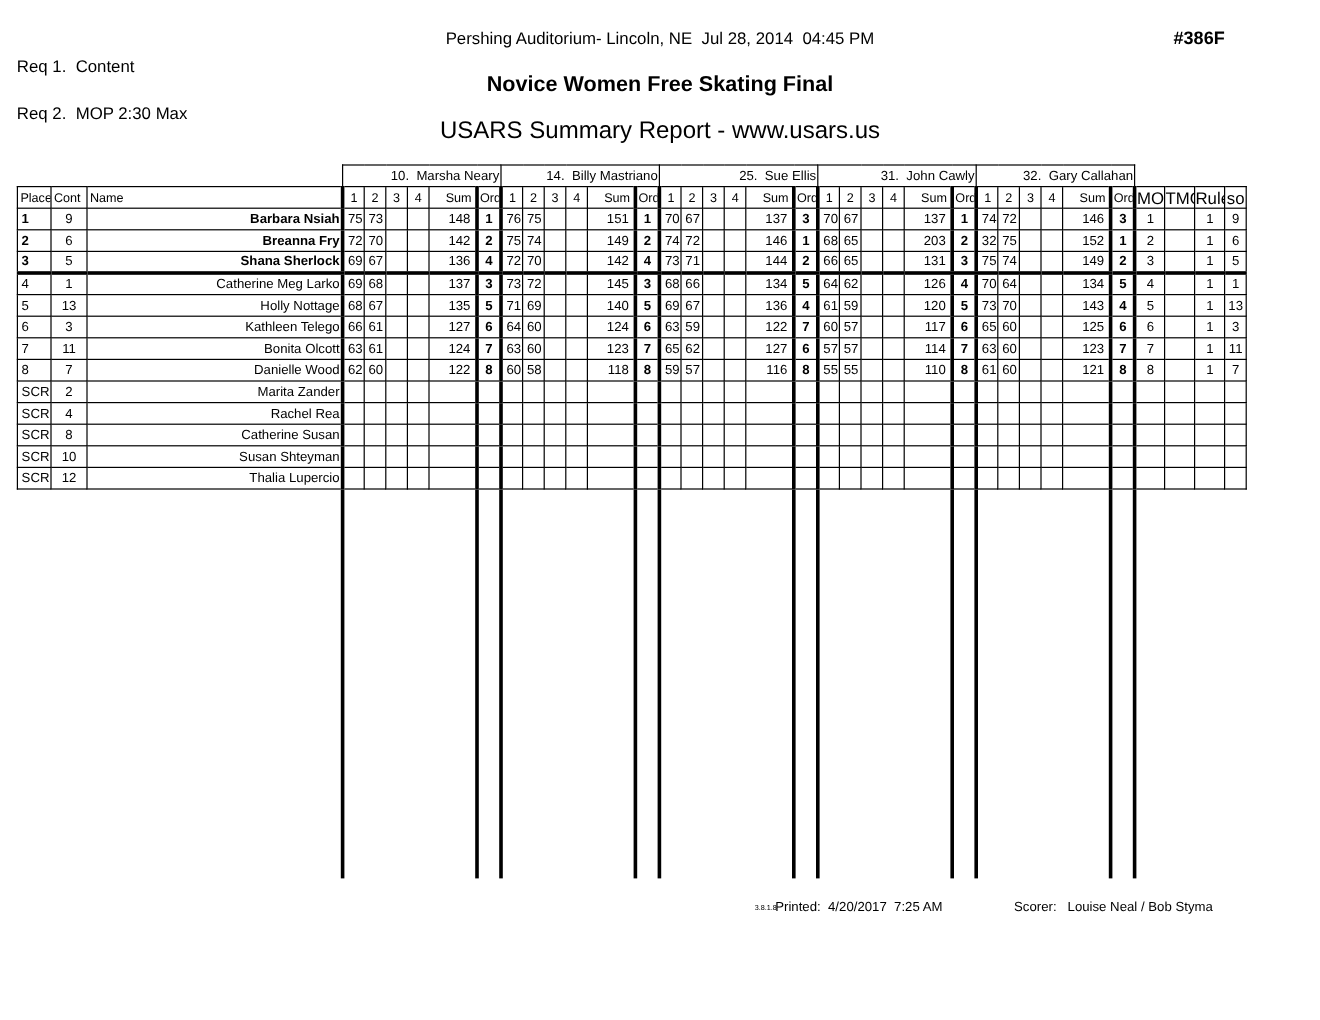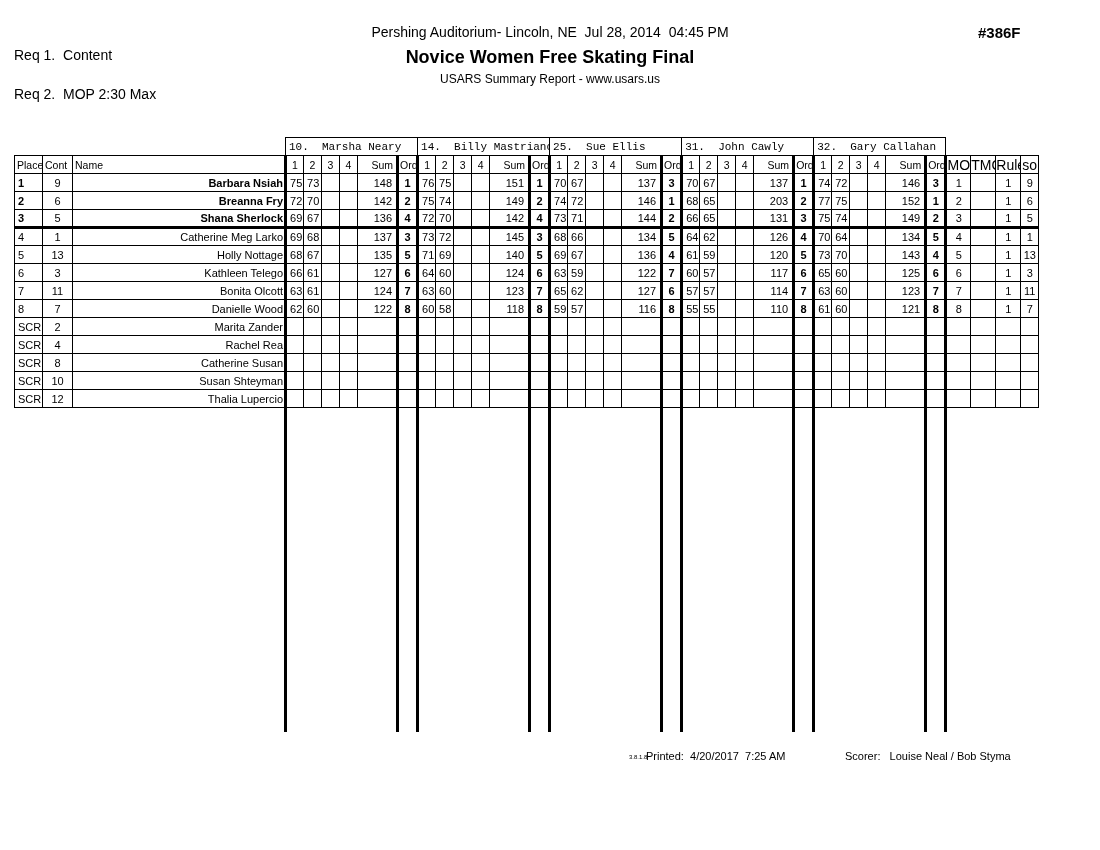--- a/index.html
+++ b/index.html
@@ -6,32 +6,32 @@
   html,body { background:#fff; }
   body { width:1100px; height:850px; font-family:"Liberation Sans","DejaVu Sans",sans-serif; color:#000; position:relative; }
   .page { position:absolute; left:0; top:0; width:1100px; height:850px; background:#fff; overflow:hidden; }
 
   .req { position:absolute; left:14px; top:23px; font-size:14px; line-height:13px; white-space:pre; }
   .evtnum { position:absolute; left:978px; top:24px; font-size:15px; font-weight:bold; }
 
   .titles { position:absolute; left:0; top:22px; width:100%; text-align:center; }
   .t1 { font-size:17px; font-weight:bold; }
   .t2 { font-size:14px; margin-top:2px; white-space:pre; }
-  .t3 { font-size:18px; font-weight:bold; margin-top:7px; }
-  .t4 { font-size:12px; margin-top:4px; }
+  .t3 { font-size:18px; font-weight:bold; margin-top:20px; }
+  .t4 { font-size:20px; margin-top:17px; }
 
   .tablewrap { position:absolute; left:14px; top:137px; width:1040px; }
   table { border-collapse:collapse; table-layout:fixed; width:1024px; }
   th,td { border:1px solid #000; height:18px; padding:0 1px; font-size:11px; font-weight:normal; overflow:hidden; white-space:nowrap; }
   th { font-size:10.5px; }
   td.nb { border:none; }
   .gs { border-left:3px solid #000; }
   .ol { border-left:3px solid #000; }
   tr.sep td { border-bottom:3px solid #000; }
-  th.judge { text-align:left; padding-left:3px; white-space:pre; font-size:11px;font-family:Liberation Mono, monospace; }
+  th.judge { text-align:right; padding-left:3px; white-space:pre; font-size:11px; }
   .hl { text-align:left; padding-left:2px; }
   .numh { text-align:center; }
   .sumh { text-align:right; padding-right:3px; }
   .ordh { text-align:center; }
   .rh { text-align:center; padding:0; font-size:14px; }
   .b { font-weight:bold; }
   .c-place { text-align:left; padding-left:3px; }
   .c-cont { text-align:center; }
   .c-name { text-align:right; padding-left:5px; }
   .c-score { text-align:left; padding-left:3px; }
@@ -216,21 +216,21 @@
             <td class="c-score"></td>
             <td class="c-score"></td>
             <td class="c-sum">146</td>
             <td class="c-ord b ol">1</td>
             <td class="c-score gs">68</td>
             <td class="c-score">65</td>
             <td class="c-score"></td>
             <td class="c-score"></td>
             <td class="c-sum">203</td>
             <td class="c-ord b ol">2</td>
-            <td class="c-score gs">77</td>
+            <td class="c-score gs">32</td>
             <td class="c-score">75</td>
             <td class="c-score"></td>
             <td class="c-score"></td>
             <td class="c-sum">152</td>
             <td class="c-ord b ol">1</td>
             <td class="c-r gs">2</td>
             <td class="c-r"></td>
             <td class="c-r">1</td>
             <td class="c-r">6</td>
           </tr>

